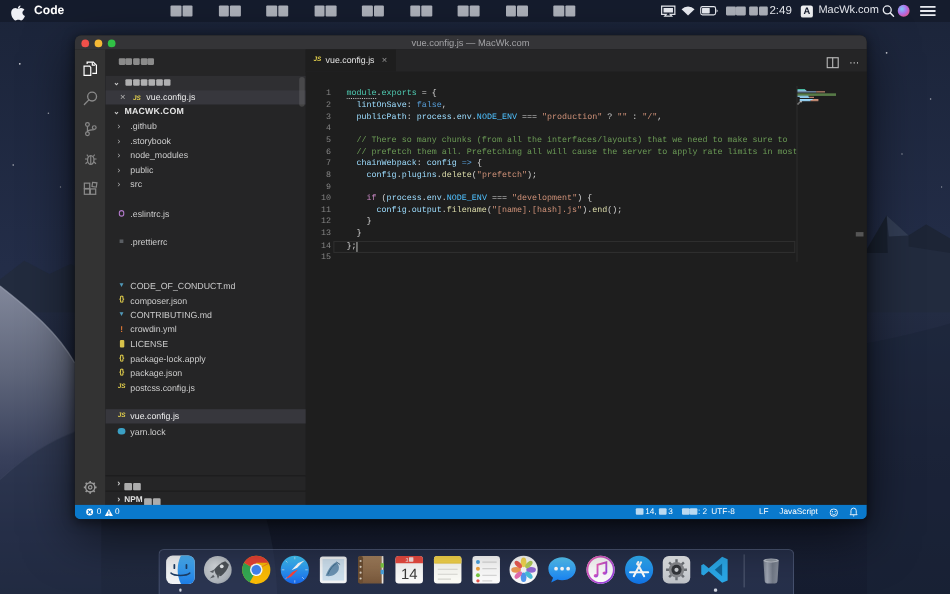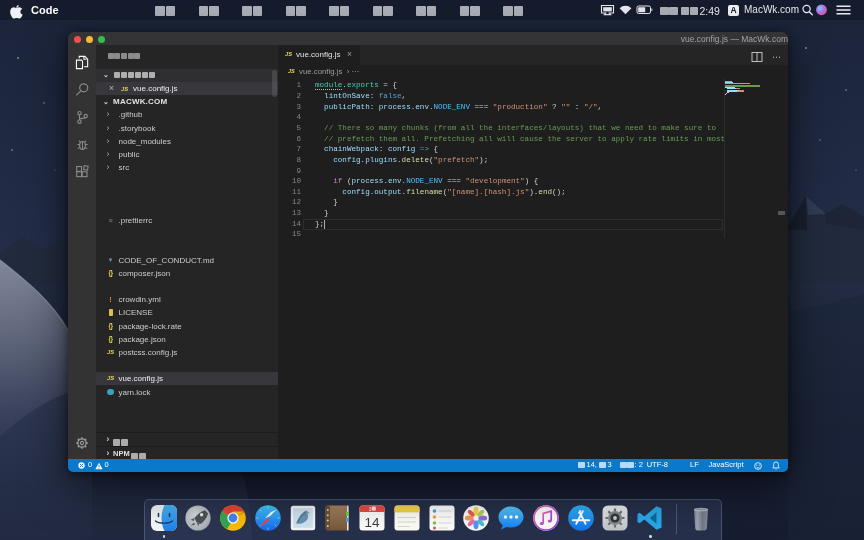--- a/index.html
+++ b/index.html
@@ -10,21 +10,21 @@
 
 #menubar{position:absolute;left:0;top:0;width:864px;height:20px;background:#151c2d;color:#e8eaf0;font-size:11px;}
 #menubar .it{position:absolute;top:0;height:20px;line-height:20px;}
 
 #dock{position:absolute;left:144px;top:499px;width:578px;height:41px;background:rgba(52,64,96,.55);border:1px solid rgba(150,165,200,.32);border-bottom:none;border-radius:5px 5px 0 0;}
 .dicon{position:absolute;top:504px;width:28px;height:28px;}
 .ddot{position:absolute;top:535px;width:2.5px;height:2.5px;border-radius:50%;background:#cfd4e0;}
 
 #win{position:absolute;left:67.5px;top:32px;width:720.5px;height:439.5px;border-radius:6px 6px 5px 5px;overflow:hidden;box-shadow:0 15px 45px rgba(0,0,0,.6),0 2px 10px rgba(0,0,0,.5);background:#1e1e1e;}
 #titlebar{position:absolute;left:0;top:0;width:100%;height:13px;background:#343437;}
-#titletext{position:absolute;left:0;top:0;width:100%;height:13px;line-height:14px;text-align:right;color:#a2a2a5;font-size:8.5px;}
+#titletext{position:absolute;left:0;top:0;width:100%;height:13px;line-height:14px;text-align:center;color:#a2a2a5;font-size:8.5px;}
 .tl{position:absolute;top:4px;width:7px;height:7px;border-radius:50%;}
 #activitybar{position:absolute;left:0;top:13px;width:28.5px;height:414.5px;background:#333333;}
 #sidebar{position:absolute;left:28.5px;top:13px;width:182px;height:414.5px;background:#252526;color:#cccccc;font-size:8px;}
 #editor{position:absolute;left:210.5px;top:13px;right:0;height:414.5px;background:#1e1e1e;}
 #statusbar{position:absolute;left:0;bottom:0;width:100%;height:12.5px;background:#0a79cc;color:#fff;font-size:7.5px;}
 .row{position:absolute;left:0;width:100%;height:13.2px;line-height:13.2px;white-space:nowrap;}
 .selrow{background:#37373d;}
 .chev{color:#cccccc;font-size:7px;}
 .nm{position:absolute;left:22.5px;top:0;}
 .fc{position:absolute;left:10.5px;top:0;color:#b0b0b0;font-size:8.5px;}
@@ -413,43 +413,51 @@
           <span class="nm">node_modules</span>
         </div>
 <div class="row" style="top:102.9px">
           <span class="fc">›</span>
           <span class="nm">public</span>
         </div>
 <div class="row" style="top:116.1px">
           <span class="fc">›</span>
           <span class="nm">src</span>
         </div>
+<div class="row" style="top:142.5px">
+          <span class="ic"><span style="display:inline-block;width:5.5px;height:5.5px;border:1.4px solid #b179c9;border-radius:50%;margin-top:3.5px"></span></span>
+          <span class="nm">.eslintrc.js</span>
+        </div>
 <div class="row" style="top:168.9px">
           <span class="ic ilines">≡</span>
           <span class="nm">.prettierrc</span>
         </div>
 <div class="row" style="top:208.5px">
           <span class="ic imd">▼</span>
           <span class="nm">CODE_OF_CONDUCT.md</span>
         </div>
 <div class="row" style="top:221.7px">
           <span class="ic ijson">{}</span>
           <span class="nm">composer.json</span>
         </div>
+<div class="row" style="top:234.9px">
+          <span class="ic imd">▼</span>
+          <span class="nm">CONTRIBUTING.md</span>
+        </div>
 <div class="row" style="top:248.1px">
           <span class="ic iyml">!</span>
           <span class="nm">crowdin.yml</span>
         </div>
 <div class="row" style="top:261.3px">
           <span class="ic"><span style="display:inline-block;width:4px;height:6.5px;background:#d8c24a;border-radius:1px;margin-top:3px"></span></span>
           <span class="nm">LICENSE</span>
         </div>
 <div class="row" style="top:274.5px">
           <span class="ic ijson">{}</span>
-          <span class="nm">package-lock.rate</span>
+          <span class="nm">package-lock.apply</span>
         </div>
 <div class="row" style="top:287.7px">
           <span class="ic ijson">{}</span>
           <span class="nm">package.json</span>
         </div>
 <div class="row" style="top:300.9px">
           <span class="ic ijs">JS</span>
           <span class="nm">postcss.config.js</span>
         </div>
 <div class="row selrow" style="top:327.3px;color:#ededed">
@@ -481,24 +489,20 @@
 <span style="position:absolute;left:18px;top:0;line-height:19.5px;color:#e4e4e4;font-size:8px">vue.config.js</span>
 <span style="position:absolute;left:69px;top:0;line-height:19.5px;color:#9a9a9a;font-size:8.5px">×</span>
 </div>
 
 <svg class="abs" style="left:473px;top:6px" width="12" height="12" viewBox="0 0 12 12">
           <rect x="1" y="1.5" width="10" height="9" fill="none" stroke="#bdbdbd" stroke-width="1"></rect>
           <path d="M6 1.5v9" stroke="#bdbdbd" stroke-width="1"></path>
         </svg>
 <div class="abs" style="left:494px;top:3px;height:19.5px;line-height:18px;color:#cfcfcf;font-size:9px;letter-spacing:.5px">⋯</div>
 
-<div class="abs" style="left:0;top:19.5px;width:100%;height:13.5px">
-<b style="position:absolute;left:10px;top:0;line-height:13.5px;color:#e8d44d;font-size:5.5px;font-style:italic">JS</b>
-<span style="position:absolute;left:21px;top:0;line-height:13.5px;color:#9d9d9d;font-size:7.8px">vue.config.js&nbsp;&nbsp;›&nbsp;⋯</span>
-</div>
 
 <div id="code" class="abs" style="left:0;top:33px;right:0;bottom:0;overflow:hidden">
 <div class="ln" style="top:2.3px">1</div>
           <div class="ln" style="top:12.95px">2</div>
           <div class="ln" style="top:23.6px">3</div>
           <div class="ln" style="top:34.25px">4</div>
           <div class="ln" style="top:44.9px">5</div>
           <div class="ln" style="top:55.55px">6</div>
           <div class="ln" style="top:66.2px">7</div>
           <div class="ln" style="top:76.85px">8</div>

